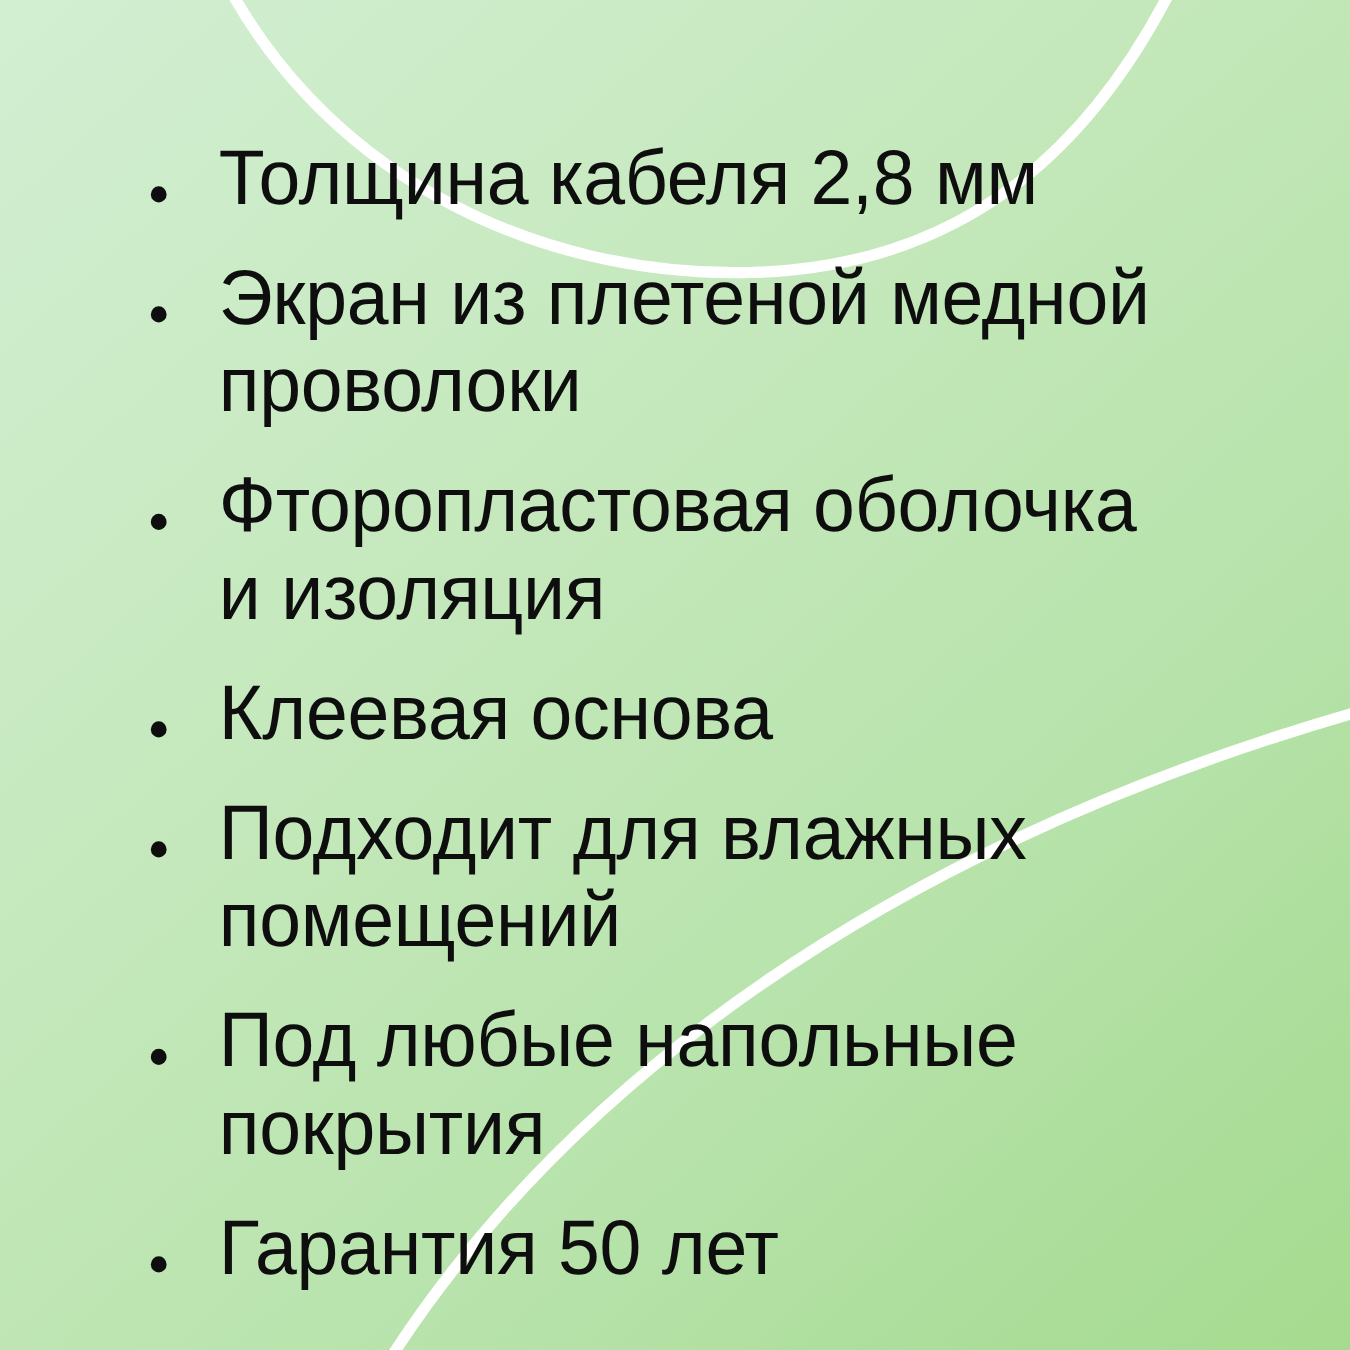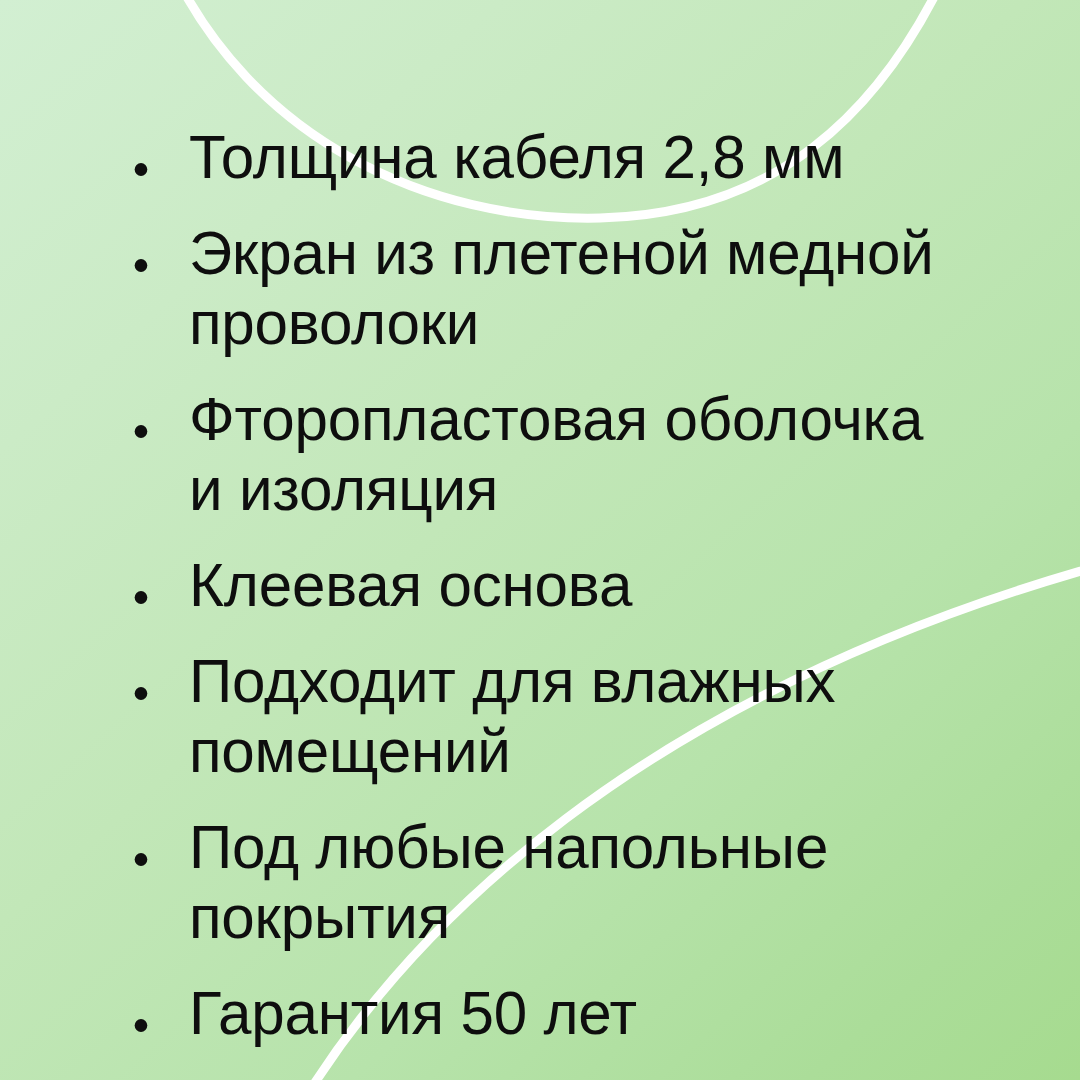--- a/index.html
+++ b/index.html
@@ -35,21 +35,21 @@
   }
 
   
   #bullet-list {
     position: absolute;
     z-index: 2;
     left: 108px;
     top: 106px;
     width: 900px;
     list-style: none;
-    margin: 16px;
+    margin: 2px;
     padding: 0;
   }
 
   .bullet-item {
     position: relative;
     padding-left: 67px;
     margin: 0 0 26px 0;
     color: #0e0e0e;
     font-size: 62px;
     line-height: 70px;

